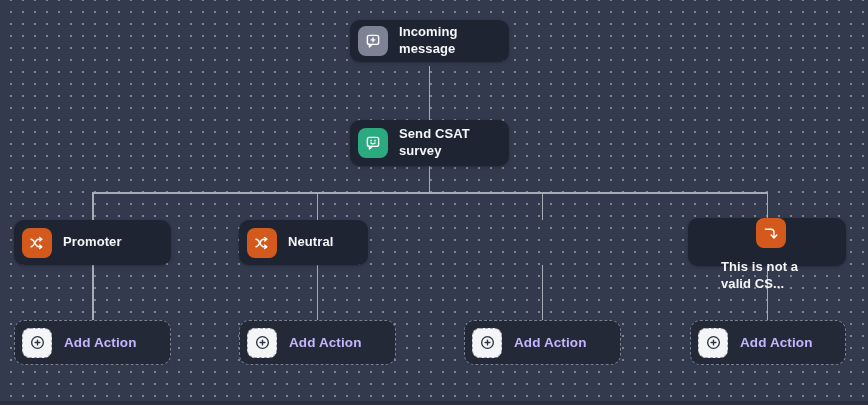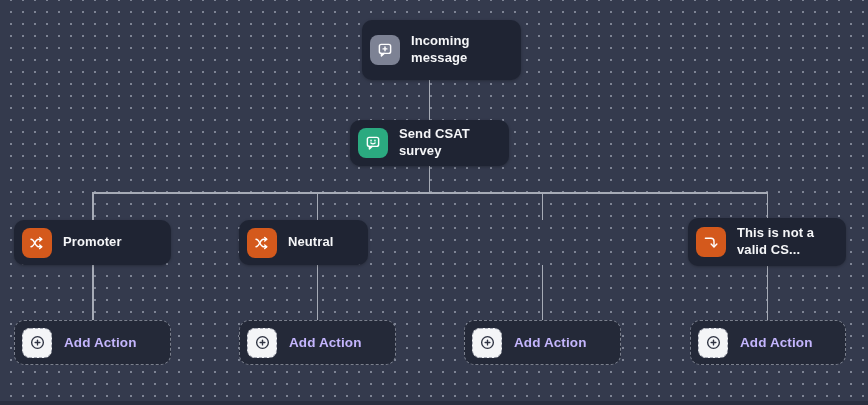--- a/index.html
+++ b/index.html
@@ -96,21 +96,21 @@
   <div class="line h" style="left:92px;    top:192px; width:675px;"></div>
   <div class="line v" style="left:92px;    top:192px; height:28px;"></div>
   <div class="line v" style="left:316.5px; top:192px; height:28px;"></div>
   <div class="line v" style="left:541.5px; top:192px; height:28px;"></div>
   <div class="line v" style="left:766.5px; top:192px; height:26px;"></div>
   <div class="line v" style="left:92px;    top:265px; height:55px;"></div>
   <div class="line v" style="left:316.5px; top:265px; height:55px;"></div>
   <div class="line v" style="left:541.5px; top:265px; height:55px;"></div>
   <div class="line v" style="left:766.5px; top:266px; height:54px;"></div>
 
-  <div class="node" style="left:350px; top:20px; width:159px; height:60px;margin-left:12px;">
+  <div class="node" style="left:350px; top:20px; width:159px; height:42px;">
     <span class="node-icon icon-gray">
       <svg width="18" height="18" viewBox="0 0 24 24" fill="none" stroke="#ffffff" stroke-width="1.9" stroke-linecap="round" stroke-linejoin="round">
         <rect x="4.5" y="4.5" width="15" height="12" rx="2.5"></rect>
         <path d="M7.2 16.5 V20 L10.8 16.5"></path>
         <line x1="12" y1="8" x2="12" y2="13"></line>
         <line x1="9.5" y1="10.5" x2="14.5" y2="10.5"></line>
       </svg>
     </span>
     <span class="node-label">Incoming message</span>
   </div>
@@ -146,21 +146,21 @@
         <path d="M4 7 C9 7 9 17 14 17 H18"></path>
         <path d="M4 17 C9 17 9 7 14 7 H18"></path>
         <polyline points="15.6 4.6 18.4 7 15.6 9.4"></polyline>
         <polyline points="15.6 14.6 18.4 17 15.6 19.4"></polyline>
       </svg>
     </span>
     <span class="node-label">Neutral</span>
   </div>
 
 
-  <div class="node" style="left:688px; top:218px; width:158px; height:48px;">
+  <div class="node" style="left:688px; top:218px; width:158px; height:48px;flex-direction:column;">
     <span class="node-icon icon-orange">
       <svg width="18" height="18" viewBox="0 0 24 24" fill="none" stroke="#ffffff" stroke-width="1.9" stroke-linecap="round" stroke-linejoin="round">
         <path d="M4.5 7 H12 a4 4 0 0 1 4 4 V18"></path>
         <polyline points="12.2 14.8 16 18.6 19.8 14.8"></polyline>
       </svg>
     </span>
     <span class="node-label">This is not a valid CS...</span>
   </div>
 
   <div class="add-action" style="left:14px; top:320px; width:157px; height:45px;">

